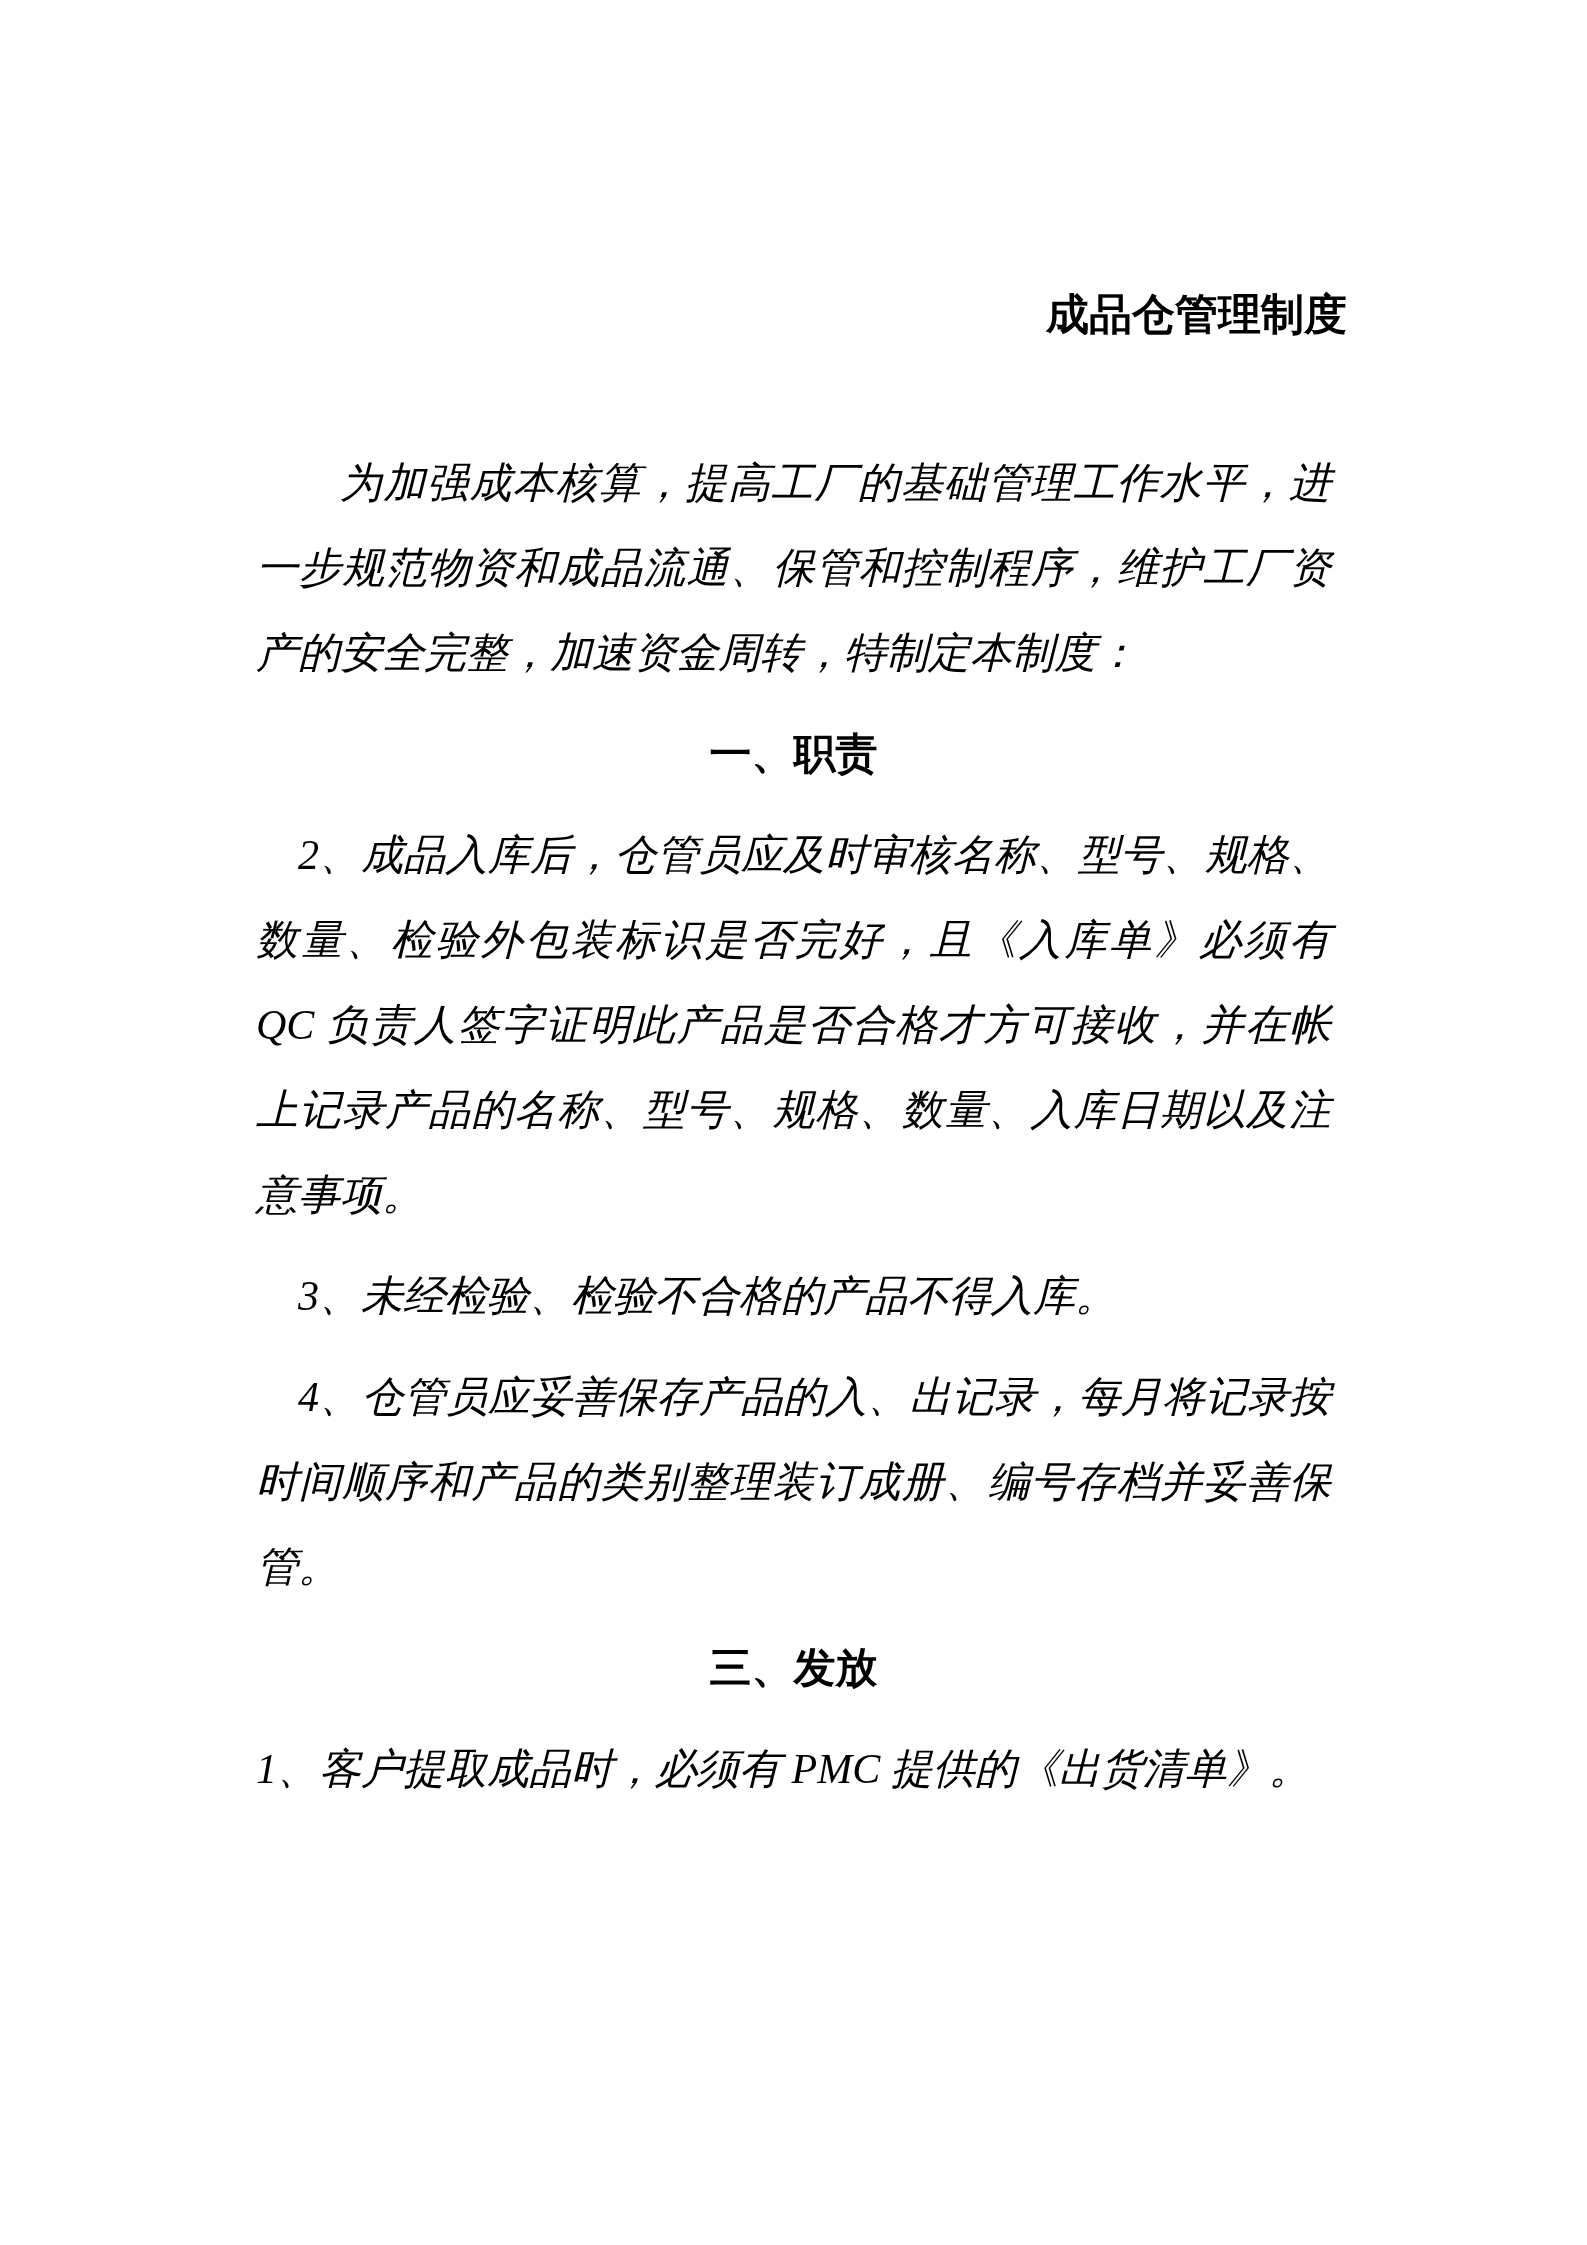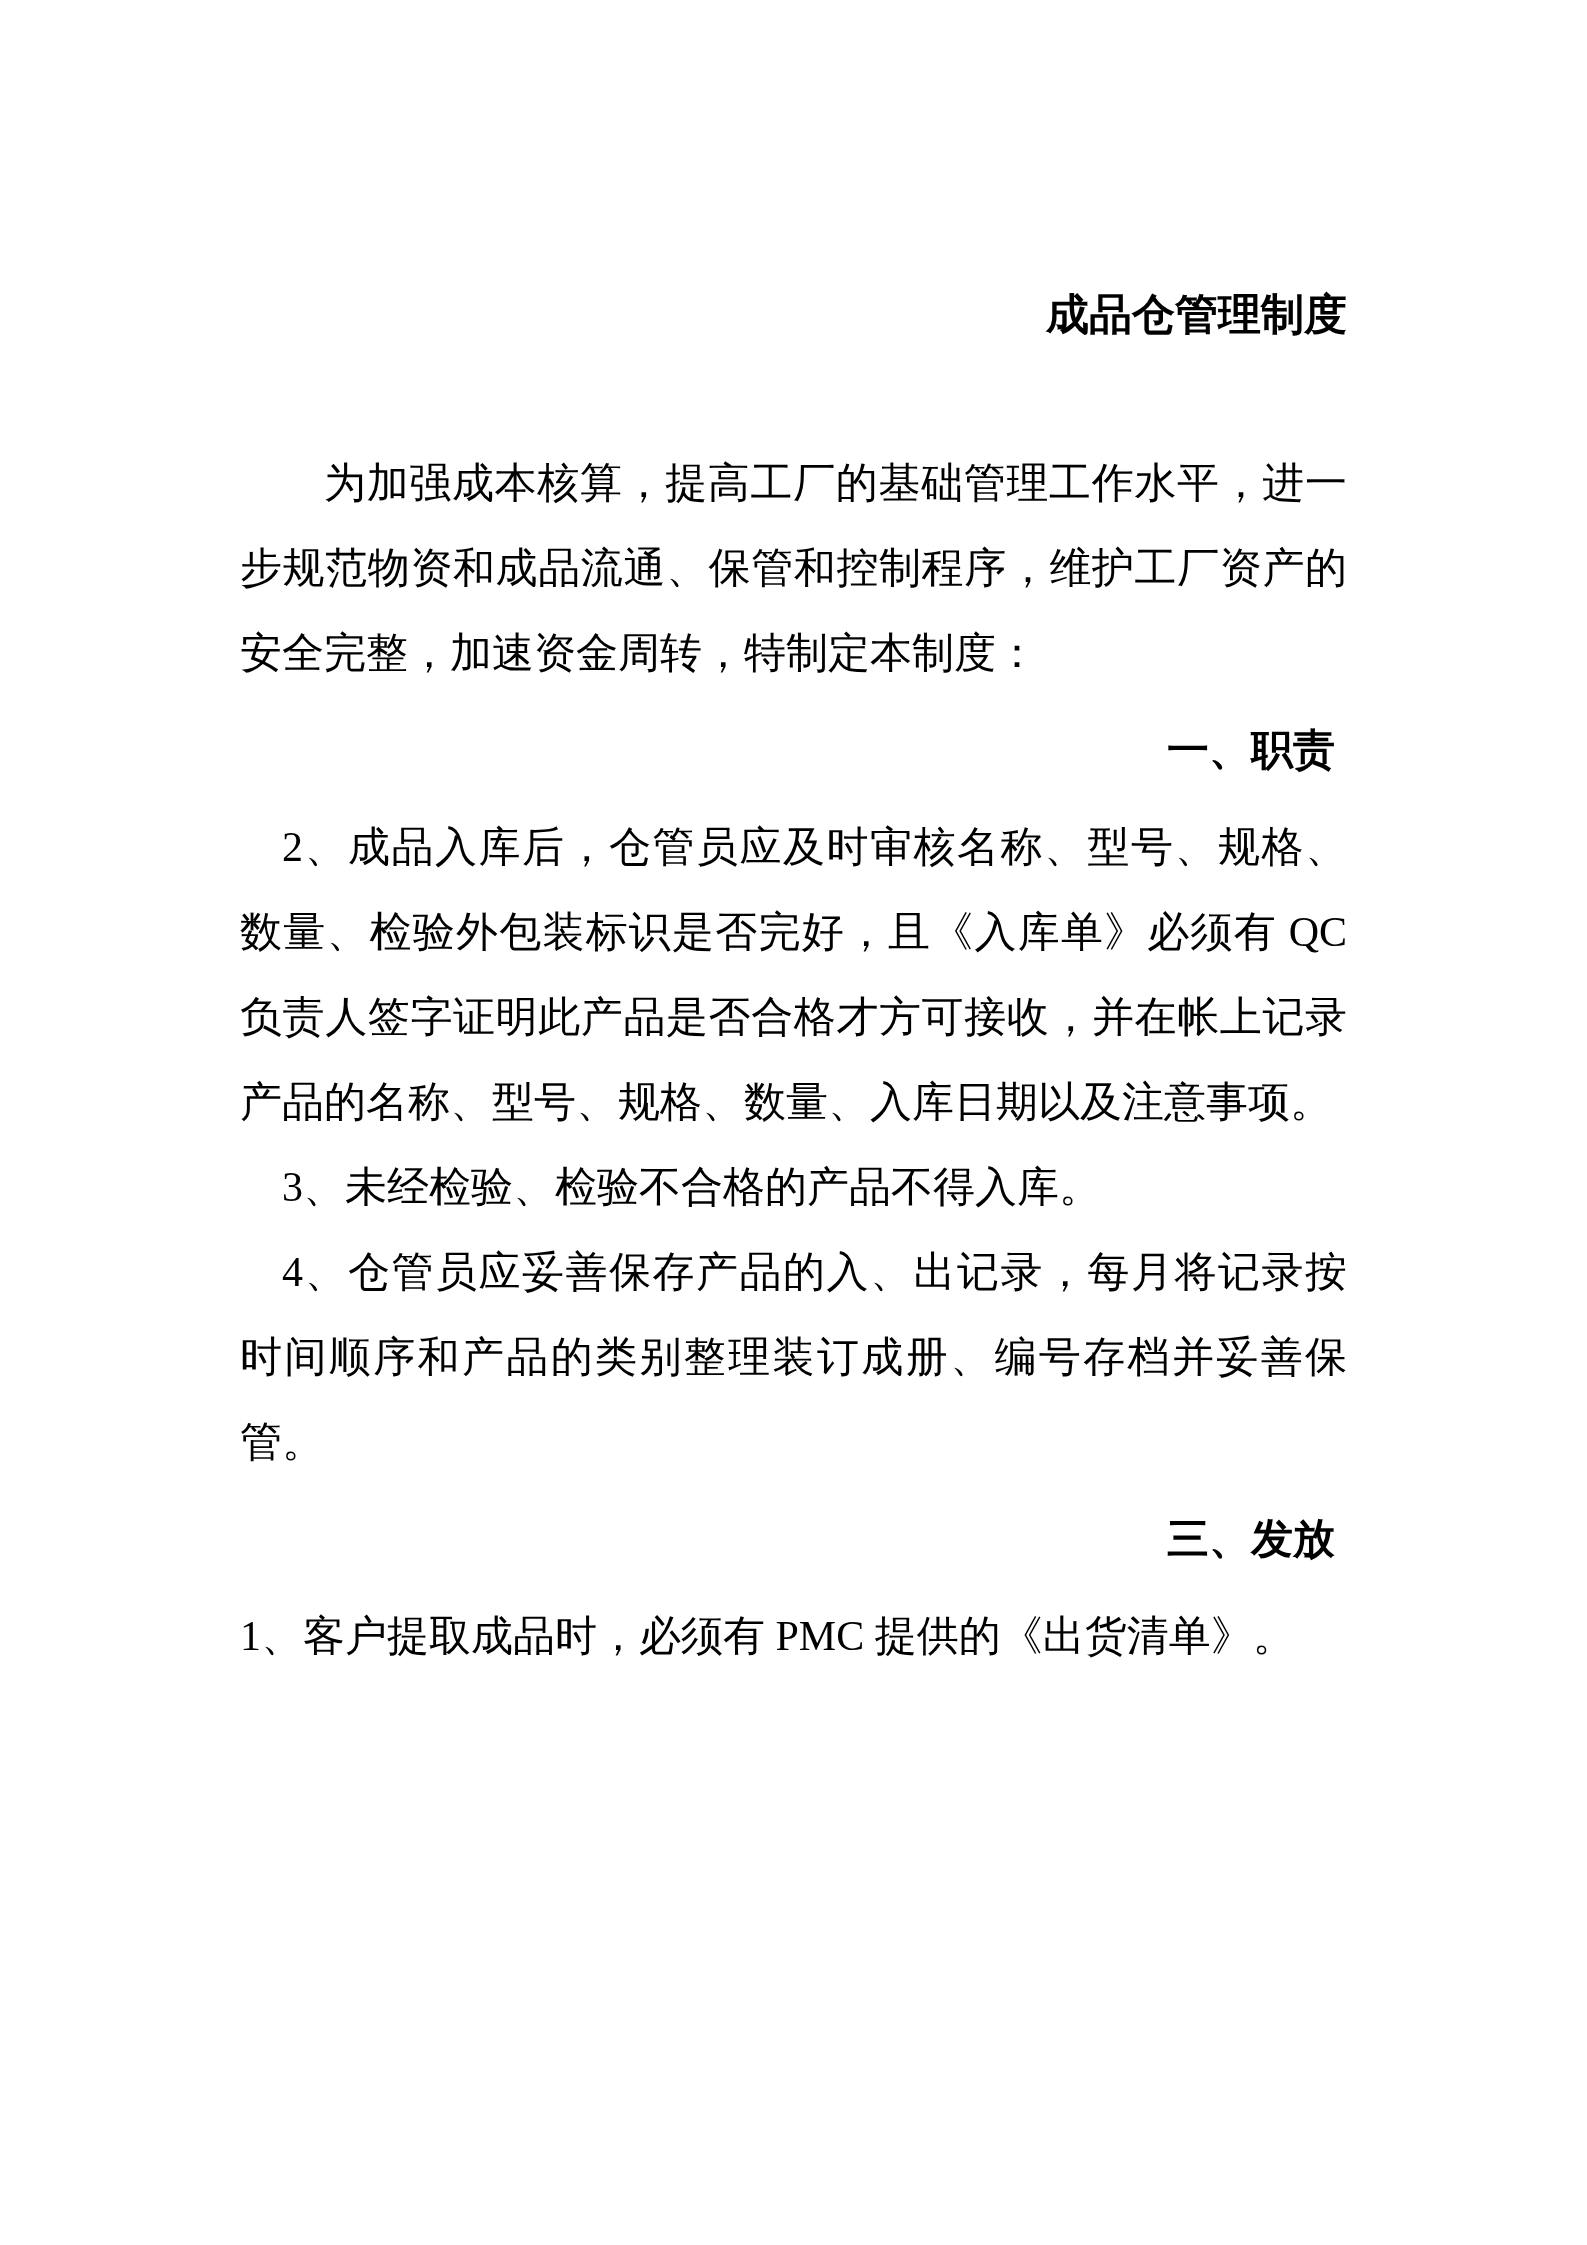--- a/index.html
+++ b/index.html
@@ -21,27 +21,28 @@
     line-height: 85px;
     overflow: hidden;
   }
   .doc-title {
     margin: 0 0 84px 0;
     text-align: right;
     font-weight: bold;
     font-size: 43px;
   }
   .heading {
-    margin: 12px;
+    margin: 0;
     font-weight: bold;
-    text-align: right;
+    text-align: center;
   }
   .para {
-    margin: 0;
+    margin: 16px;
     text-align: justify;
+    font-style: italic;
   }
   .indent-0 { text-indent: 0; }
   .indent-1 { text-indent: 42px; }
   .indent-2 { text-indent: 84px; }
 </style>
 </head>
 <body>
 
 <div class="page">
 

